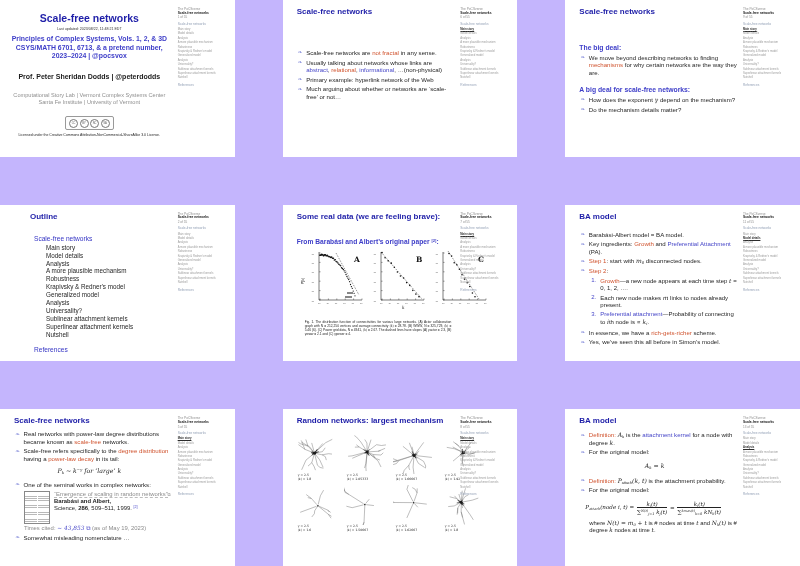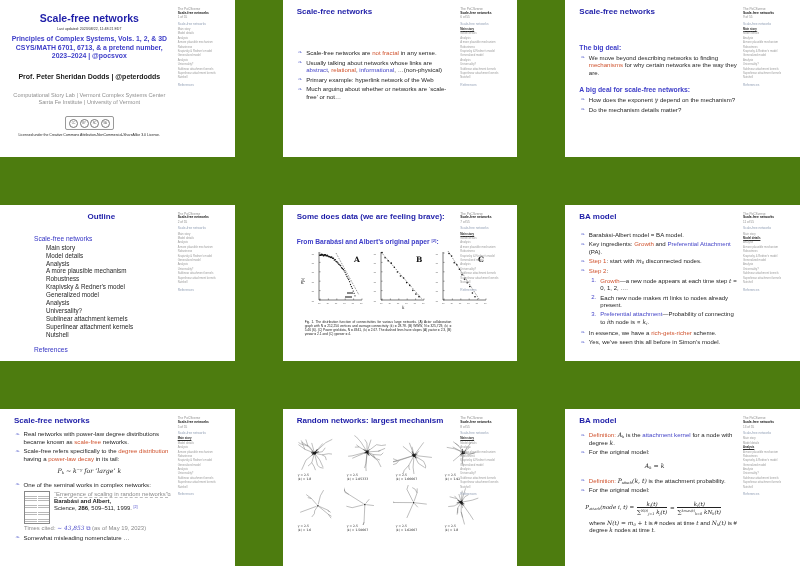--- a/index.html
+++ b/index.html
@@ -1,16 +1,16 @@
 <!DOCTYPE html>
 <html><head>
 <meta charset="utf-8">
 <style>
   html,body{margin:0;padding:0;background:#fff;}
-  .canvas{position:relative;width:800px;height:566px;background:#4d7c0f;overflow:hidden;
+  .canvas{position:relative;width:800px;height:566px;background:#c4b5fd;overflow:hidden;
     font-family:"Liberation Sans","DejaVu Sans",sans-serif;color:#262626;
     display:grid;grid-template-columns:repeat(3,1fr);grid-template-rows:repeat(3,1fr);gap:48px;}
   .slide{position:relative;overflow:hidden;background:#fff;}
   .content{position:absolute;left:14px;top:7px;right:62px;}
   .stitle{margin:0;font-size:8px;font-weight:bold;color:#1e1ea8;letter-spacing:0;}
   .body{margin-top:4px;}
   .b{display:flex;gap:2.5px;margin-bottom:2.4px;font-size:6.1px;line-height:1.2;}
   .b .g{flex:none;width:7px;text-align:center;color:#969ce0;font-size:5.6px;margin-top:.3px;font-family:"DejaVu Sans",sans-serif;}
   .bt{flex:1;}
   .step{display:flex;gap:2px;margin:0 0 1.6px 12px;font-size:6.0px;line-height:1.2;}
@@ -44,21 +44,21 @@
   .updated{font-size:3.6px;color:#333;margin-top:3px;}
   .course{margin-top:4px;color:#3d3dc8;font-size:6.9px;line-height:1.25;font-weight:bold;}
   .author{margin-top:12px;font-size:7px;color:#1c1c1c;font-weight:bold;}
   .affil{margin-top:12px;color:#8f8f8f;font-size:5.6px;line-height:1.3;}
   .cc-badge{display:inline-flex;gap:1.5px;align-items:center;justify-content:center;margin-top:10px;
     border:0.8px solid #999;border-radius:2px;padding:1.5px 3px;background:#fdfdfd;}
   .cc-c{display:inline-flex;width:7px;height:7px;border:0.8px solid #777;border-radius:50%;
     font-size:2.6px;color:#555;align-items:center;justify-content:center;}
   .license{font-size:3.5px;color:#222;margin-top:3px;}
   
-  .outline-title{margin-left:16px;text-align:center;}
+  .outline-title{margin-left:16px;}
   .outline-body{margin:14px 0 0 20px;}
   .olink{color:#3535c4;font-size:6.6px;margin-bottom:2px;}
   .orefs{margin-top:7px;}
   .outline-item{margin-left:12px;font-size:6.3px;line-height:1.26;color:#1f1f1f;}
   
   .subhead{color:#3d3dc8;font-size:6.7px;font-weight:bold;margin:17px 0 4px 0;}
   #ba-fig{margin:2px 0 1px 4px;}
   .caption{font-size:3.25px;color:#1d1d1d;line-height:1.3;text-align:justify;margin:1px 4px 0 8px;}
   
   .cite{display:flex;gap:4px;margin:1px 0 1.5px 10px;}
@@ -249,21 +249,21 @@
         <div class="sb-item">Universality?</div>
         <div class="sb-item">Sublinear attachment kernels</div>
         <div class="sb-item">Superlinear attachment kernels</div>
         <div class="sb-item">Nutshell</div>
         <div class="sb-refs">References</div>
       </aside>
   </section>
 
   <section class="slide">
     <div class="content">
-      <h2 class="stitle">Some does data (we are feeling brave):</h2>
+      <h2 class="stitle">Some real data (we are feeling brave):</h2>
       <div class="subhead"><span>From Barabási and Albert’s original paper </span><sup class="seg-blue">[2]</sup><span>:</span></div>
       <div id="ba-fig"><svg width="186" height="66" viewBox="0 0 186 66">
             <path d="M18,3 V51 H61" fill="none" stroke="#222" stroke-width="0.6"></path>
             <path d="M18,4 h1.6" stroke="#222" stroke-width="0.4" fill="none"></path>
             <path d="M19,51 v-1.6" stroke="#222" stroke-width="0.4" fill="none"></path>
             <text x="10.5" y="5.5" font-size="2.2" fill="#555">10</text>
             <text x="17" y="55" font-size="2.2" fill="#555">10</text>
             <path d="M18,13.4 h1.6" stroke="#222" stroke-width="0.4" fill="none"></path>
             <path d="M27.4,51 v-1.6" stroke="#222" stroke-width="0.4" fill="none"></path>
             <text x="10.5" y="14.9" font-size="2.2" fill="#555">10</text>

